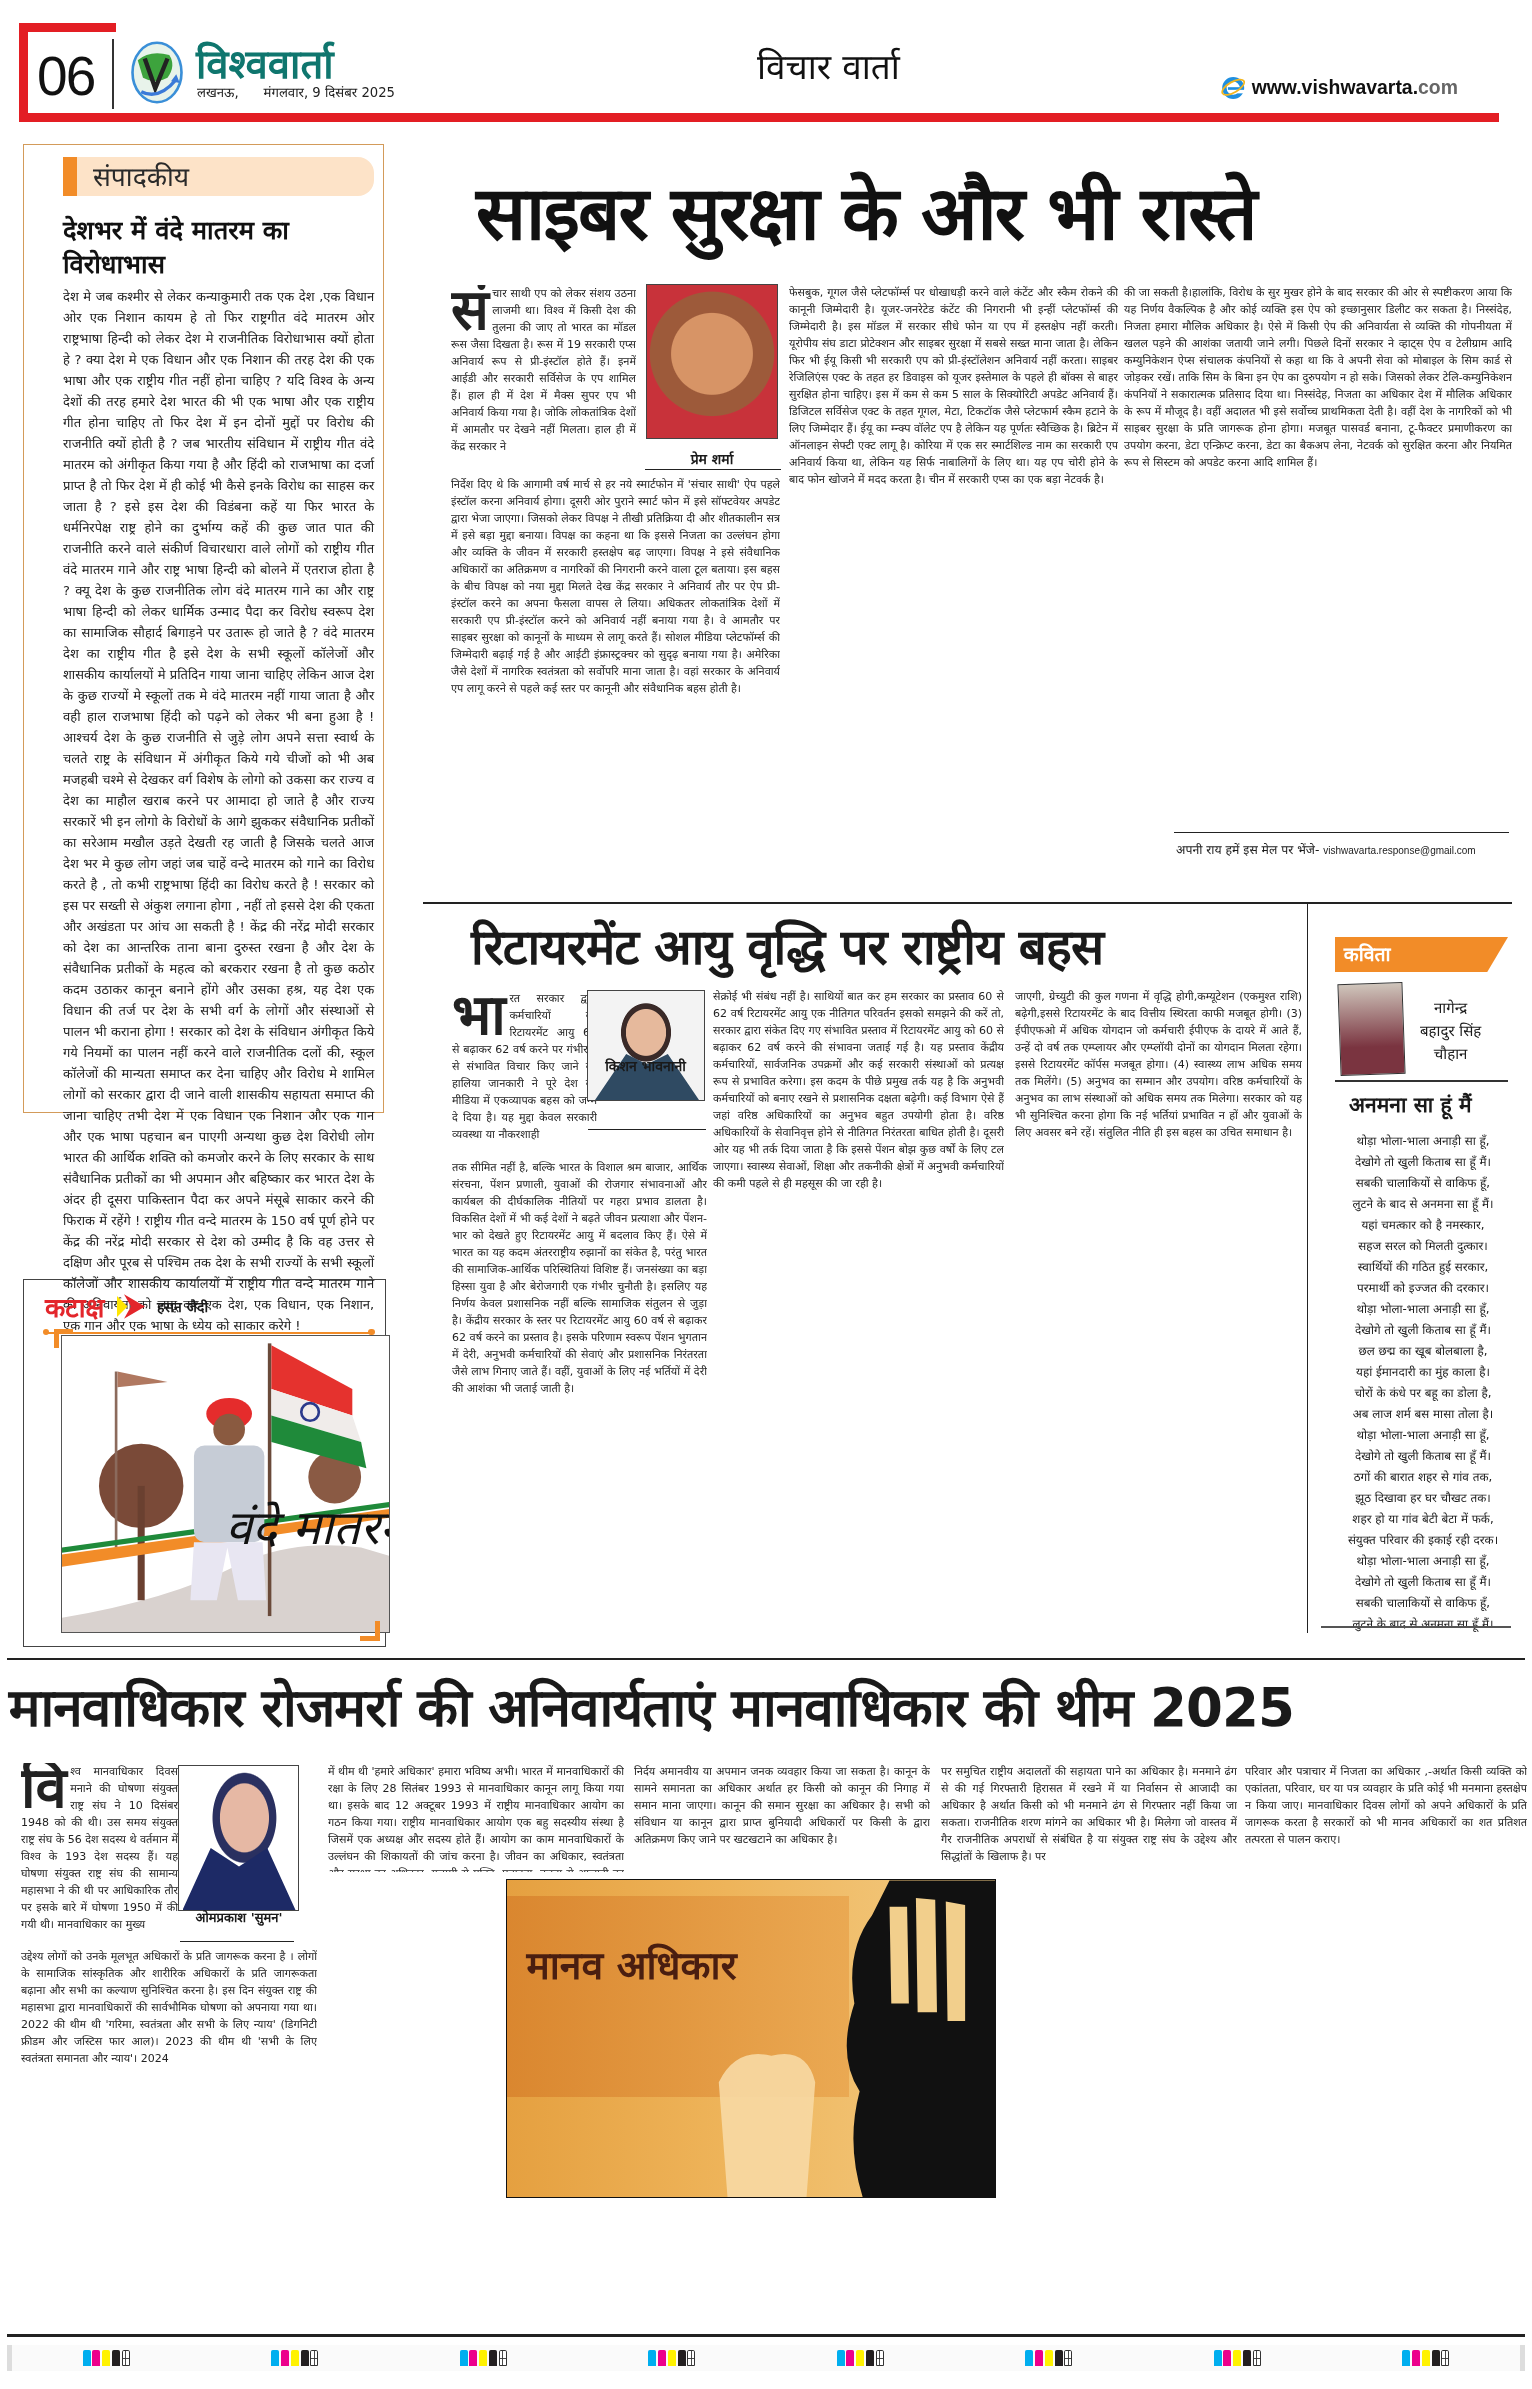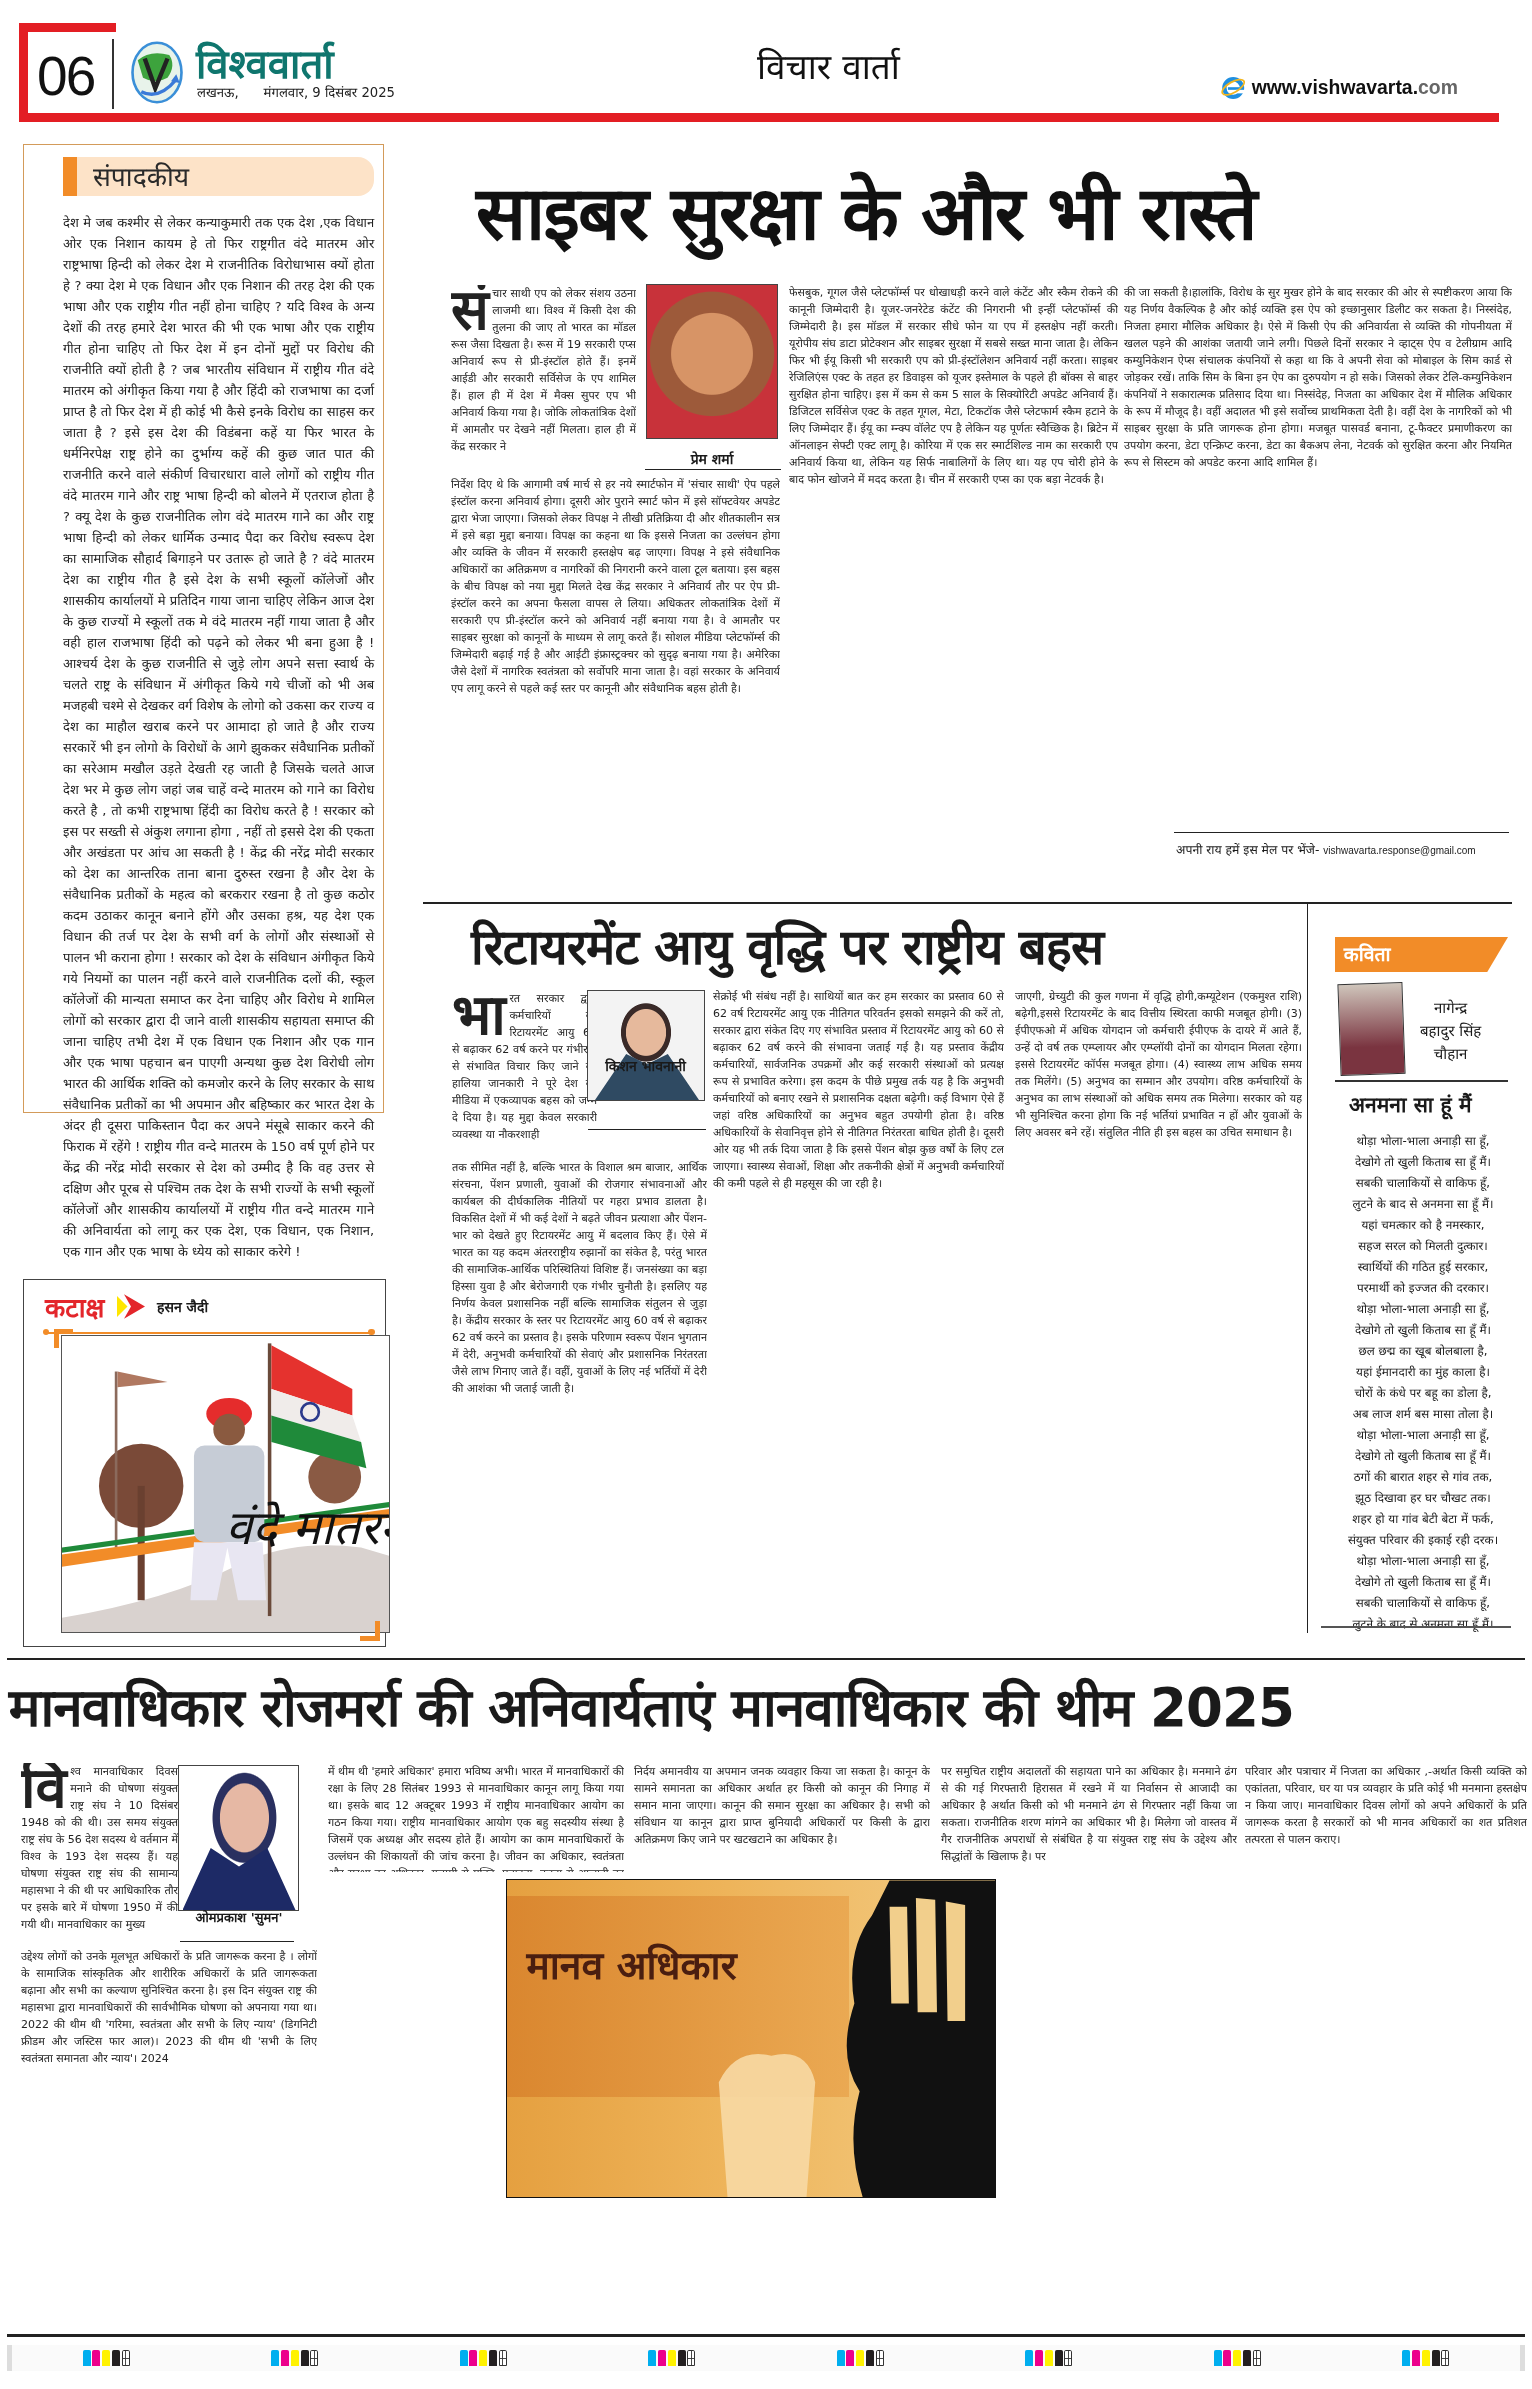--- a/index.html
+++ b/index.html
@@ -107,20 +107,21 @@
     <ellipse cx="15" cy="15" rx="14" ry="6" fill="none" stroke="#f2b620" stroke-width="2" transform="rotate(-30 15 15)"></ellipse>
   </svg>
   <span><span>www.vishwavarta.</span><span class="dom">com</span></span>
 </div>
 
 <div class="abs editorial">
   <div class="ed-tab">
     <div class="bar"></div>
     <div class="lbl">संपादकीय</div>
   </div>
+  <div class="ed-title">देशभर में वंदे मातरम का विरोधाभास</div>
   <div class="ed-body">देश मे जब कश्मीर से लेकर कन्याकुमारी तक एक देश ,एक विधान ओर एक निशान कायम हे तो फिर राष्ट्रगीत वंदे मातरम ओर राष्ट्रभाषा हिन्दी को लेकर देश मे राजनीतिक विरोधाभास क्यों होता हे ? क्या देश मे एक विधान और एक निशान की तरह देश की एक भाषा और एक राष्ट्रीय गीत नहीं होना चाहिए ? यदि विश्व के अन्य देशों की तरह हमारे देश भारत की भी एक भाषा और एक राष्ट्रीय गीत होना चाहिए तो फिर देश में इन दोनों मुद्दों पर विरोध की राजनीति क्यों होती है ? जब भारतीय संविधान में राष्ट्रीय गीत वंदे मातरम को अंगीकृत किया गया है और हिंदी को राजभाषा का दर्जा प्राप्त है तो फिर देश में ही कोई भी कैसे इनके विरोध का साहस कर जाता है ? इसे इस देश की विडंबना कहें या फिर भारत के धर्मनिरपेक्ष राष्ट्र होने का दुर्भाग्य कहें की कुछ जात पात की राजनीति करने वाले संकीर्ण विचारधारा वाले लोगों को राष्ट्रीय गीत वंदे मातरम गाने और राष्ट्र भाषा हिन्दी को बोलने में एतराज होता है ? क्यू देश के कुछ राजनीतिक लोग वंदे मातरम गाने का और राष्ट्र भाषा हिन्दी को लेकर धार्मिक उन्माद पैदा कर विरोध स्वरूप देश का सामाजिक सौहार्द बिगाड़ने पर उतारू हो जाते है ? वंदे मातरम देश का राष्ट्रीय गीत है इसे देश के सभी स्कूलों कॉलेजों और शासकीय कार्यालयों मे प्रतिदिन गाया जाना चाहिए लेकिन आज देश के कुछ राज्यों मे स्कूलों तक मे वंदे मातरम नहीं गाया जाता है और वही हाल राजभाषा हिंदी को पढ़ने को लेकर भी बना हुआ है ! आश्चर्य देश के कुछ राजनीति से जुड़े लोग अपने सत्ता स्वार्थ के चलते राष्ट्र के संविधान में अंगीकृत किये गये चीजों को भी अब मजहबी चश्मे से देखकर वर्ग विशेष के लोगो को उकसा कर राज्य व देश का माहौल खराब करने पर आमादा हो जाते है और राज्य सरकारें भी इन लोगो के विरोधों के आगे झुककर संवैधानिक प्रतीकों का सरेआम मखौल उड़ते देखती रह जाती है जिसके चलते आज देश भर मे कुछ लोग जहां जब चाहें वन्दे मातरम को गाने का विरोध करते है , तो कभी राष्ट्रभाषा हिंदी का विरोध करते है ! सरकार को इस पर सख्ती से अंकुश लगाना होगा , नहीं तो इससे देश की एकता और अखंडता पर आंच आ सकती है ! केंद्र की नरेंद्र मोदी सरकार को देश का आन्तरिक ताना बाना दुरुस्त रखना है और देश के संवैधानिक प्रतीकों के महत्व को बरकरार रखना है तो कुछ कठोर कदम उठाकर कानून बनाने होंगे और उसका हश्र, यह देश एक विधान की तर्ज पर देश के सभी वर्ग के लोगों और संस्थाओं से पालन भी कराना होगा ! सरकार को देश के संविधान अंगीकृत किये गये नियमों का पालन नहीं करने वाले राजनीतिक दलों की, स्कूल कॉलेजों की मान्यता समाप्त कर देना चाहिए और विरोध मे शामिल लोगों को सरकार द्वारा दी जाने वाली शासकीय सहायता समाप्त की जाना चाहिए तभी देश में एक विधान एक निशान और एक गान और एक भाषा पहचान बन पाएगी अन्यथा कुछ देश विरोधी लोग भारत की आर्थिक शक्ति को कमजोर करने के लिए सरकार के साथ संवैधानिक प्रतीकों का भी अपमान और बहिष्कार कर भारत देश के अंदर ही दूसरा पाकिस्तान पैदा कर अपने मंसूबे साकार करने की फिराक में रहेंगे ! राष्ट्रीय गीत वन्दे मातरम के 150 वर्ष पूर्ण होने पर केंद्र की नरेंद्र मोदी सरकार से देश को उम्मीद है कि वह उत्तर से दक्षिण और पूरब से पश्चिम तक देश के सभी राज्यों के सभी स्कूलों कॉलेजों और शासकीय कार्यालयों में राष्ट्रीय गीत वन्दे मातरम गाने की अनिवार्यता को लागू कर एक देश, एक विधान, एक निशान, एक गान और एक भाषा के ध्येय को साकार करेगे !</div>
 </div>
 
 <div class="abs cartoon">
   <div class="cart-head">
     <span class="cart-label">कटाक्ष</span>
     <svg class="cart-arrow" viewBox="0 0 32 28">
       <polygon points="0,2 0,26 12,14" fill="#ffe600"></polygon>
       <polygon points="8,0 32,14 8,28 16,14" fill="#e3262b"></polygon>
     </svg>

